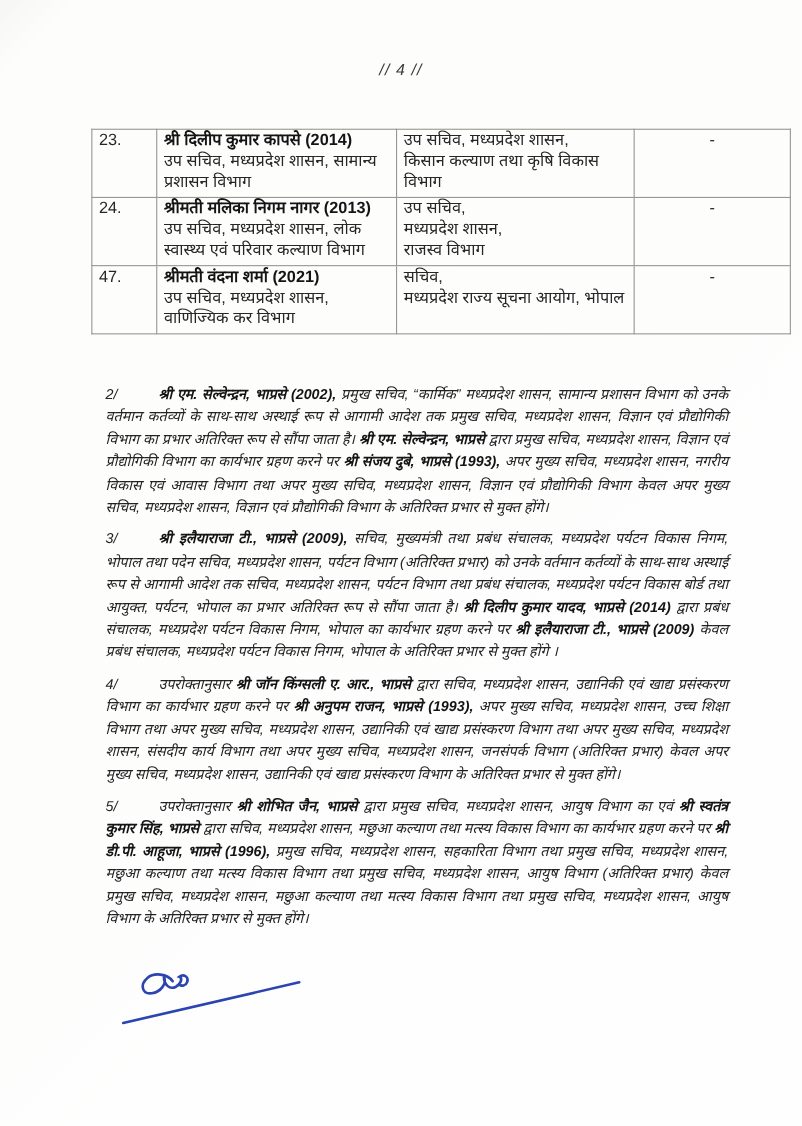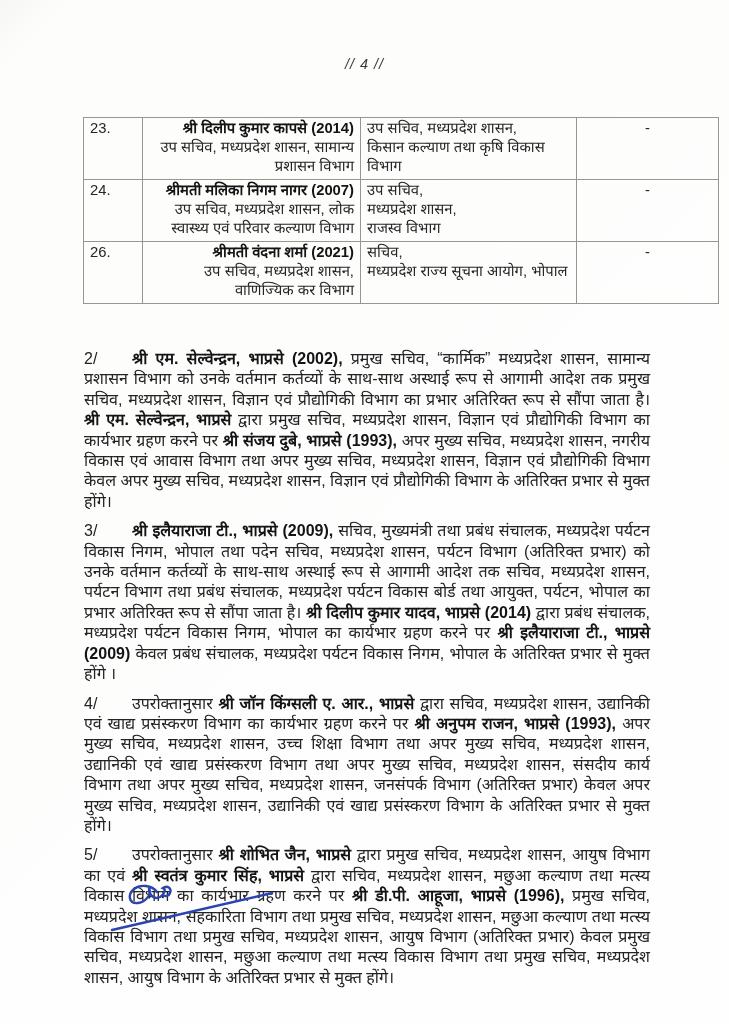--- a/index.html
+++ b/index.html
@@ -26,27 +26,27 @@
     width:583px;border-collapse:collapse;
     table-layout:fixed;
     font-size:14.8px;line-height:19px;color:#262626;
   }
   table.order td{
     border:1px solid #979790;
     vertical-align:top;
     padding:1px 6px 3px 6px;
   }
   td.c-sno{width:46px;padding-left:9px;margin-top:16px;}
-  td.c-name{width:205px;text-align:right;}
+  td.c-name{width:205px;}
   td.c-post{width:203px;}
   td.c-remark{width:129px;text-align:center;}
   .b{font-weight:bold;color:#141414;}
   .paras{
-    position:absolute;left:84px;top:349px;width:566px;
-    font-size:16px;line-height:20.4px;color:#232323;
+    position:absolute;left:96px;top:349px;width:566px;
+    font-size:13px;line-height:20.4px;color:#232323;font-style:italic;
   }
   .paras p{
     margin:0 0 9px 0;
     text-align:justify;
   }
   .pnum{display:inline-block;width:48px;}
   .sig{
     position:absolute;left:102px;top:880px;width:190px;height:60px;
   }
 </style>
@@ -64,28 +64,28 @@
         <td class="c-name">
           <div class="b">श्री दिलीप कुमार कापसे (2014)</div>
           <div>उप सचिव, मध्यप्रदेश शासन, सामान्य<br>प्रशासन विभाग</div>
         </td>
         <td class="c-post">उप सचिव, मध्यप्रदेश शासन,<br>किसान कल्याण तथा कृषि विकास<br>विभाग</td>
         <td class="c-remark">-</td>
       </tr>
       <tr>
         <td class="c-sno">24.</td>
         <td class="c-name">
-          <div class="b">श्रीमती मलिका निगम नागर (2007)</div>
+          <div class="b">श्रीमती मलिका निगम नागर (2013)</div>
           <div>उप सचिव, मध्यप्रदेश शासन, लोक<br>स्वास्थ्य एवं परिवार कल्याण विभाग</div>
         </td>
         <td class="c-post">उप सचिव,<br>मध्यप्रदेश शासन,<br>राजस्व विभाग</td>
         <td class="c-remark">-</td>
       </tr>
       <tr>
-        <td class="c-sno">26.</td>
+        <td class="c-sno">47.</td>
         <td class="c-name">
           <div class="b">श्रीमती वंदना शर्मा (2021)</div>
           <div>उप सचिव, मध्यप्रदेश शासन,<br>वाणिज्यिक कर विभाग</div>
         </td>
         <td class="c-post">सचिव,<br>मध्यप्रदेश राज्य सूचना आयोग, भोपाल</td>
         <td class="c-remark">-</td>
       </tr>
     </tbody>
   </table>
 

